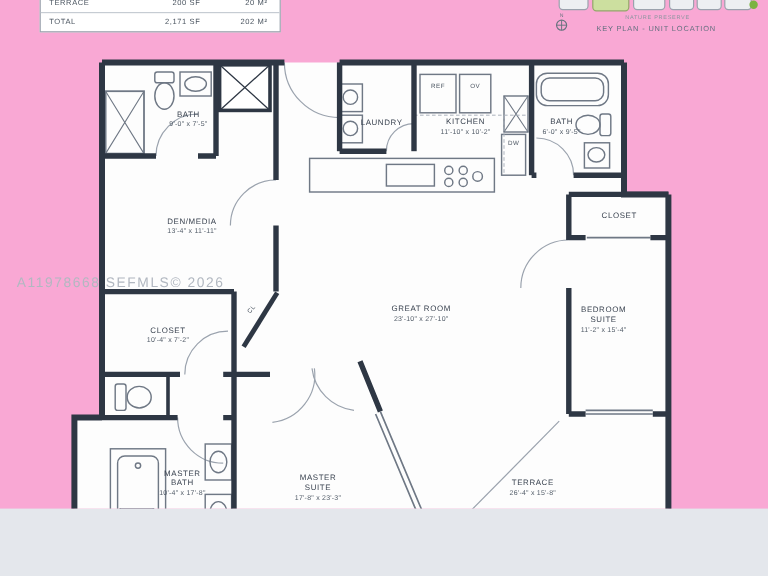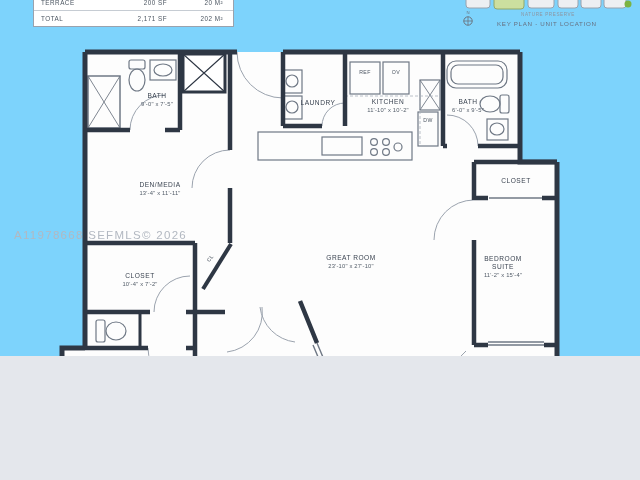--- a/index.html
+++ b/index.html
@@ -1,16 +1,16 @@
 <!DOCTYPE html>
 <html><head>
 <meta charset="utf-8">
 <style>
   html,body{margin:0;padding:0;background:#e4e7ec;}
-  .stage{position:relative;width:640px;height:356px;background:#7dd3fc;overflow:hidden;
+  .stage{position:relative;width:640px;height:424px;background:#f9a8d4;overflow:hidden;
          font-family:"Liberation Sans",sans-serif;}
   svg{display:block;}
   .plan{position:absolute;left:0;top:0;}
   .wm{font-size:11.5px;fill:#b2b8c1;letter-spacing:1.3px;font-family:"Liberation Sans",sans-serif;}
   
   .lbl{position:absolute;transform:translate(-50%,-50%);text-align:center;color:#3a4350;}
   .lbl .nm{font-size:6.6px;letter-spacing:.5px;line-height:1.25;}
   .lbl .dm{font-size:5.8px;letter-spacing:.2px;color:#525c68;margin-top:1px;white-space:nowrap;}
   .nowrap{white-space:nowrap;}
   .w52{width:52px;} .w40{width:42px;}

